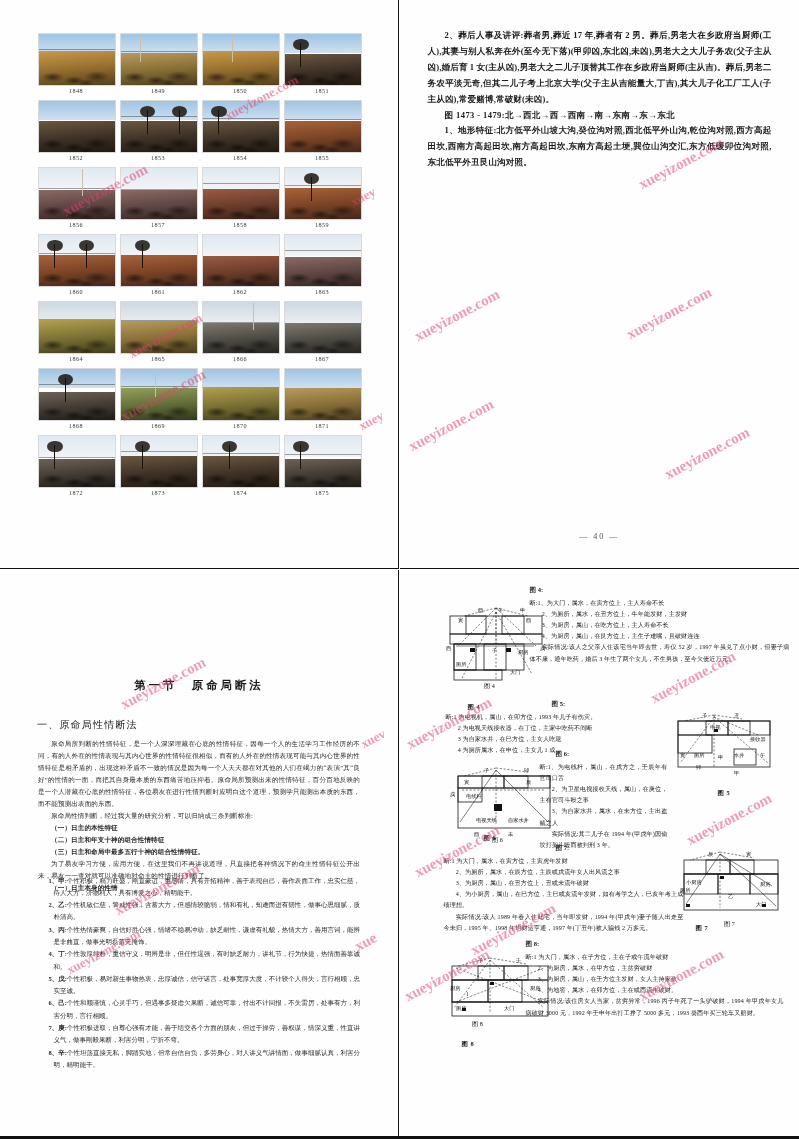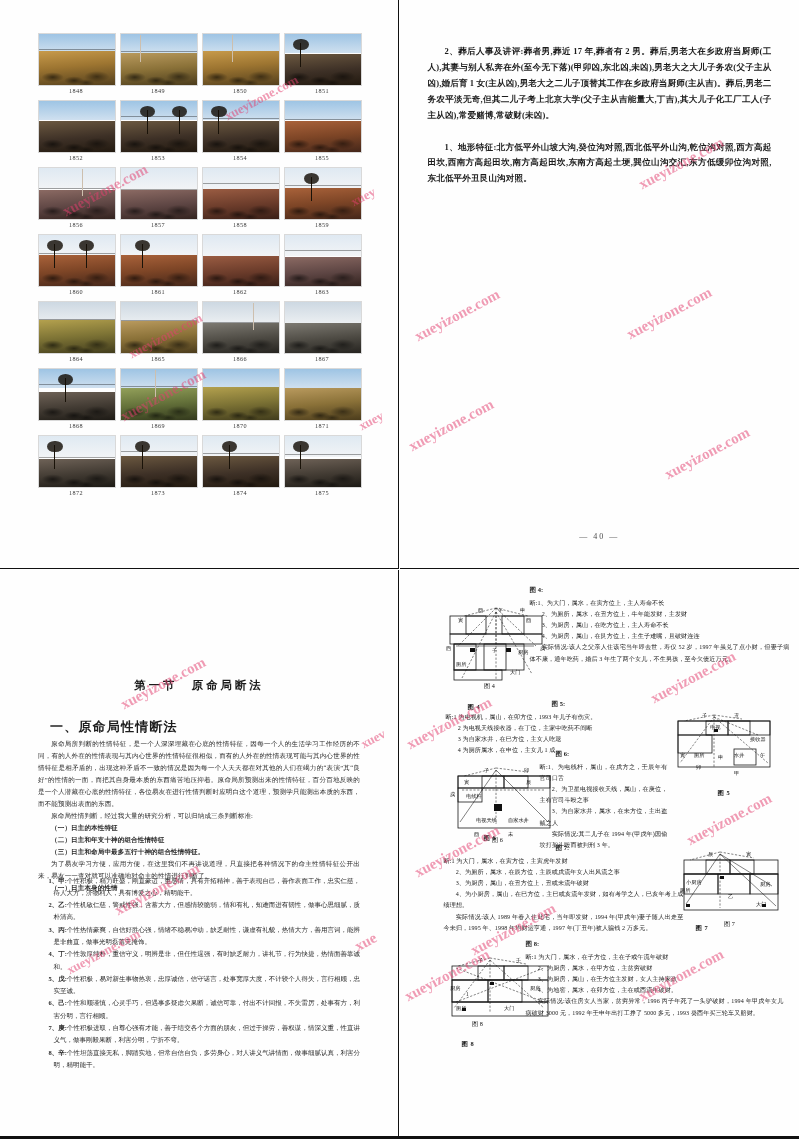--- a/index.html
+++ b/index.html
@@ -64,30 +64,30 @@
   .canopy{position:absolute;border-radius:50%;background:rgba(20,14,6,.82);}
   .pole{position:absolute;width:1.3px;background:#cdbfae;top:2%;bottom:46%;}
   .ridge{position:absolute;left:0;right:0;height:0;
       border-top:1.2px solid rgba(0,0,0,.35);}
 
   
   .txtpage{position:absolute;color:#1b1b1b;}
   #tr-body{left:28px;top:28px;width:344px;font-size:8.55px;line-height:15.9px;
       text-align:justify;text-justify:inter-ideograph;letter-spacing:.15px;font-weight:600;}
   #tr-body p{margin:0;}
-  #tr-body .ind{text-indent:2em;margin-top:16px;}
+  #tr-body .ind{text-indent:2em;}
   .figline{text-indent:2em;font-weight:700;letter-spacing:.4px;}
 
   #pg-tr{position:absolute;left:0;right:0;top:532px;text-align:center;
       font-size:8px;color:#4a4a4a;letter-spacing:2px;}
 
   
   #bl-head{position:absolute;left:0;right:0;top:108px;text-align:center;
       font-size:11.4px;font-weight:700;letter-spacing:3px;color:#1a1a1a;}
-  #bl-sub{position:absolute;left:50px;top:148px;font-size:13px;font-weight:700;letter-spacing:1.2px;color:#1d1d1d;}
+  #bl-sub{position:absolute;left:37px;top:148px;font-size:10px;font-weight:400;letter-spacing:1.2px;color:#1d1d1d;}
   #bl-body{position:absolute;left:38px;top:168px;width:322px;font-size:6.55px;
       line-height:12.05px;text-align:justify;text-justify:inter-ideograph;color:#2a2a2a;letter-spacing:.12px;}
   #bl-body p{margin:0;}
   #bl-body .ind{text-indent:2em;}
   #bl-body .lst{text-indent:2em;font-weight:700;}
   #bl-list{position:absolute;left:38px;top:305px;width:322px;font-size:6.5px;
       line-height:12.3px;color:#2a2a2a;text-align:justify;text-justify:inter-ideograph;}
   #bl-list .it{text-indent:1.6em;margin:0;padding-left:2.4em;}
   #bl-list .it b{margin-left:-2.4em;font-weight:700;}
 
@@ -420,20 +420,21 @@
       <div class="wm s2" style="left:118px;top:410px;transform:rotate(-28deg);">xueyizone.com</div>
       <div class="wm s3" style="left:356px;top:420px;transform:rotate(-28deg);">xuey</div>
       <div class="wm s3" style="left:126px;top:348px;transform:rotate(-28deg);">xueyizone.com</div>
     </div>
   </div>
 
   <div class="quad" id="q-tr">
     <div class="page">
       <div class="txtpage" id="tr-body">
         <p class="ind">2、葬后人事及讲评:葬者男,葬近 17 年,葬者有 2 男。葬后,男老大在乡政府当厨师(工人),其妻与别人私奔在外(至今无下落)(甲卯凶,东北凶,未凶),男老大之大儿子务农(父子主从凶),婚后育 1 女(主从凶),男老大之二儿子顶替其工作在乡政府当厨师(主从吉)。葬后,男老二务农平淡无奇,但其二儿子考上北京大学(父子主从吉能量大,丁吉),其大儿子化工厂工人(子主从凶),常爱赌博,常破财(未凶)。</p>
+        <p class="figline">图 1473 - 1479:北→西北→西→西南→南→东南→东→东北</p>
         <p class="ind">1、地形特征:北方低平外山坡大沟,癸位沟对照,西北低平外山沟,乾位沟对照,西方高起田坎,西南方高起田坎,南方高起田坎,东南方高起土埂,巽位山沟交汇,东方低缓卯位沟对照,东北低平外丑艮山沟对照。</p>
       </div>
       <div id="pg-tr">— 40 —</div>
       <div class="wm s2" style="left:12px;top:330px;transform:rotate(-28deg);">xueyizone.com</div>
       <div class="wm s2" style="left:224px;top:328px;transform:rotate(-28deg);">xueyizone.com</div>
       <div class="wm s2" style="left:6px;top:440px;transform:rotate(-28deg);">xueyizone.com</div>
       <div class="wm s2" style="left:236px;top:178px;transform:rotate(-28deg);">xueyizone.com</div>
       <div class="wm s2" style="left:262px;top:468px;transform:rotate(-28deg);">xueyizone.com</div>
     </div>
   </div>

